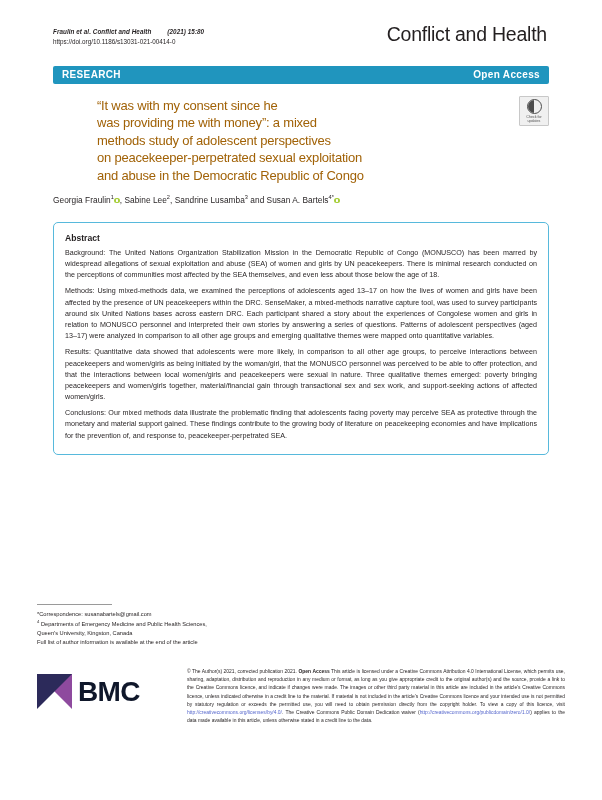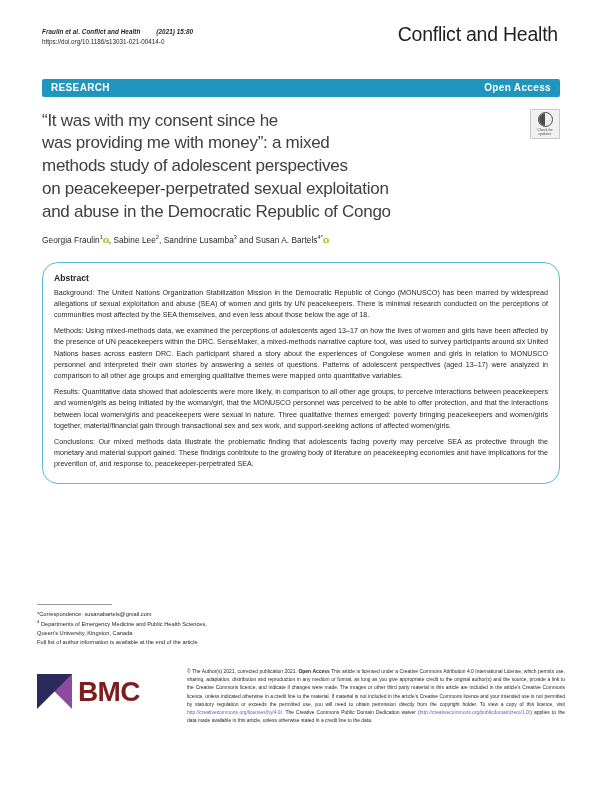--- a/index.html
+++ b/index.html
@@ -13,21 +13,21 @@
     font-family: "Liberation Sans", sans-serif;
     color: #231f20;
     position: relative;
     overflow: hidden;
   }
   .page {
     position: relative;
     width: 602px;
     height: 800px;
     box-sizing: border-box;
-    padding: 0 42px;
+    padding: 0 53px;
   }
 
   
   .masthead {
     display: flex;
     align-items: flex-start;
     justify-content: space-between;
     padding-top: 27px;
   }
   .cite-block {
@@ -42,21 +42,21 @@
     font-size: 19.5px;
     font-weight: 400;
     color: #231f20;
     letter-spacing: -0.012em;
     margin-top: -4px;
     padding-right: 2px;
   }
 
   
   .banner {
-    margin-top: 33px;
+    margin-top: 20px;
     height: 17.5px;
     background: #2095be;
     border-radius: 2px;
     display: flex;
     align-items: center;
     justify-content: space-between;
     padding: 0 9px;
     box-sizing: border-box;
   }
   .banner-left, .banner-right {
@@ -65,27 +65,28 @@
     font-weight: 700;
     letter-spacing: 0.035em;
   }
 
   
   .title-row {
     position: relative;
     margin-top: 13px;
   }
   .paper-title {
-    font-size: 17px;
+    font-size: 13px;
     line-height: 1.345;
     font-weight: 400;
-    color: #404040;
+    color: #a16207;
     letter-spacing: -0.016em;
     white-space: pre-line;
     padding-right: 0px;
+    margin-left: 44px;
   }
   .crossmark {
     position: absolute;
     top: -1px;
     right: 0px;
     width: 30px;
     height: 30px;
     border: 1px solid #c8c8c8;
     background: #f0f0f0;
     border-radius: 1px;
@@ -143,21 +144,21 @@
     left: 1.9px; top: 1.3px;
     width: 1.6px; height: 2.8px;
     background: #ffffff;
     border-radius: 0.4px;
   }
 
   
   .abstract-box {
     margin-top: 17px;
     border: 0.8px solid #57b9dc;
-    border-radius: 16px;
+    border-radius: 5px;
     padding: 10px 11px 11px 11px;
     box-sizing: border-box;
   }
   .abstract-heading {
     font-size: 8.6px;
     font-weight: 700;
     color: #231f20;
     margin-bottom: 5px;
   }
   .abs-para {
@@ -223,21 +224,21 @@
   .bmc-mark .tri-purple {
     position: absolute;
     left: 0; top: 0;
     width: 0; height: 0;
     border-right: 35px solid #8e4a9e;
     border-bottom: 35px solid transparent;
   }
   .bmc-word {
     font-size: 28px;
     font-weight: 700;
-    color: #7f1d1d;
+    color: #0f172a;
     letter-spacing: -0.022em;
     line-height: 1;
   }
   .license {
     flex: 1;
     font-size: 4.95px;
     line-height: 1.66;
     color: #231f20;
     text-align: justify;
     padding-top: 2px;

